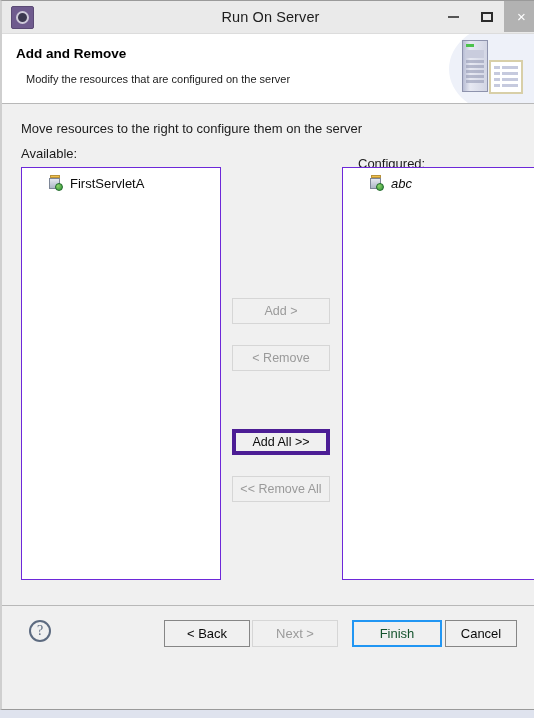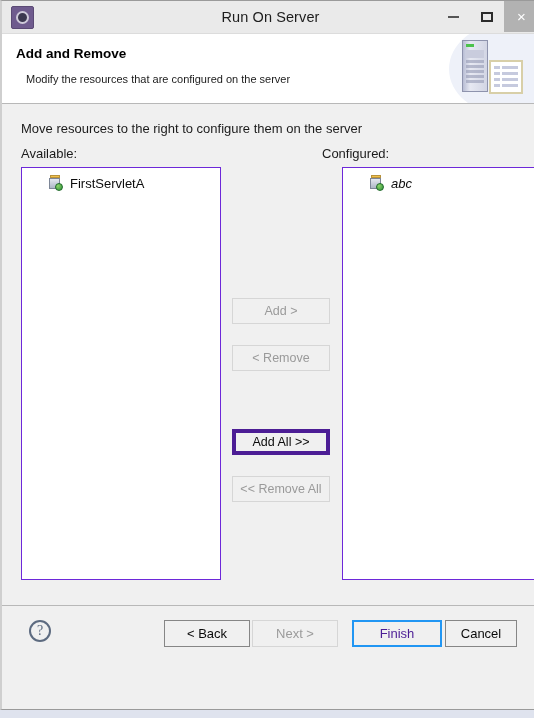--- a/index.html
+++ b/index.html
@@ -166,21 +166,21 @@
     font-size: 13px;
     color: #1b1b1b;
   }
   .col-label {
     position: absolute;
     top: 42px;
     font-size: 13px;
     color: #1b1b1b;
   }
   #label-available  { left: 19px; }
-  #label-configured { left: 320px; }
+  #label-configured { left: 356px; margin-top: 10px; }
 
   .listbox {
     position: absolute;
     top: 63px;
     height: 413px;
     background: #ffffff;
     border: 1px solid #6d28d9;
     box-sizing: border-box;
     overflow: hidden;
   }
@@ -278,21 +278,21 @@
     align-items: center;
     justify-content: center;
     box-sizing: border-box;
     background: #f0f0f0;
   }
   .fbtn {
     top: 14px;
   }
   .fbtn.enabled { border: 1px solid #868686; color: #0a0a0a; }
   .fbtn.disabled { border: 1px solid #d6d6d6; color: #9b9b9b; }
-  .fbtn.focused  { border: 2px solid #2196f3; color: #4c1d95; }
+  .fbtn.focused  { border: 2px solid #2196f3; color: #14532d; }
   #fbtn-back   { left: 162px; width: 86px; }
   #fbtn-next   { left: 250px; width: 86px; }
   #fbtn-finish { left: 350px; width: 90px; }
   #fbtn-cancel { left: 443px; width: 72px; }
 </style>
 </head>
 <body>
 
 <div id="window">
 

